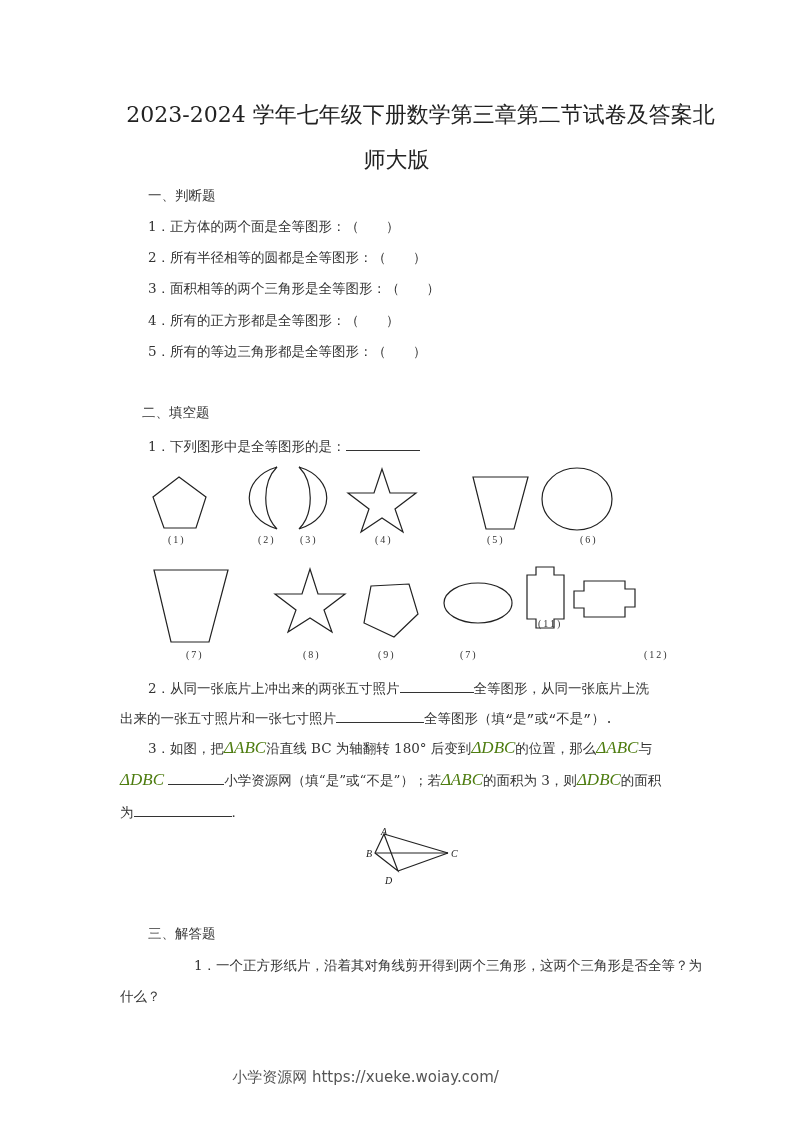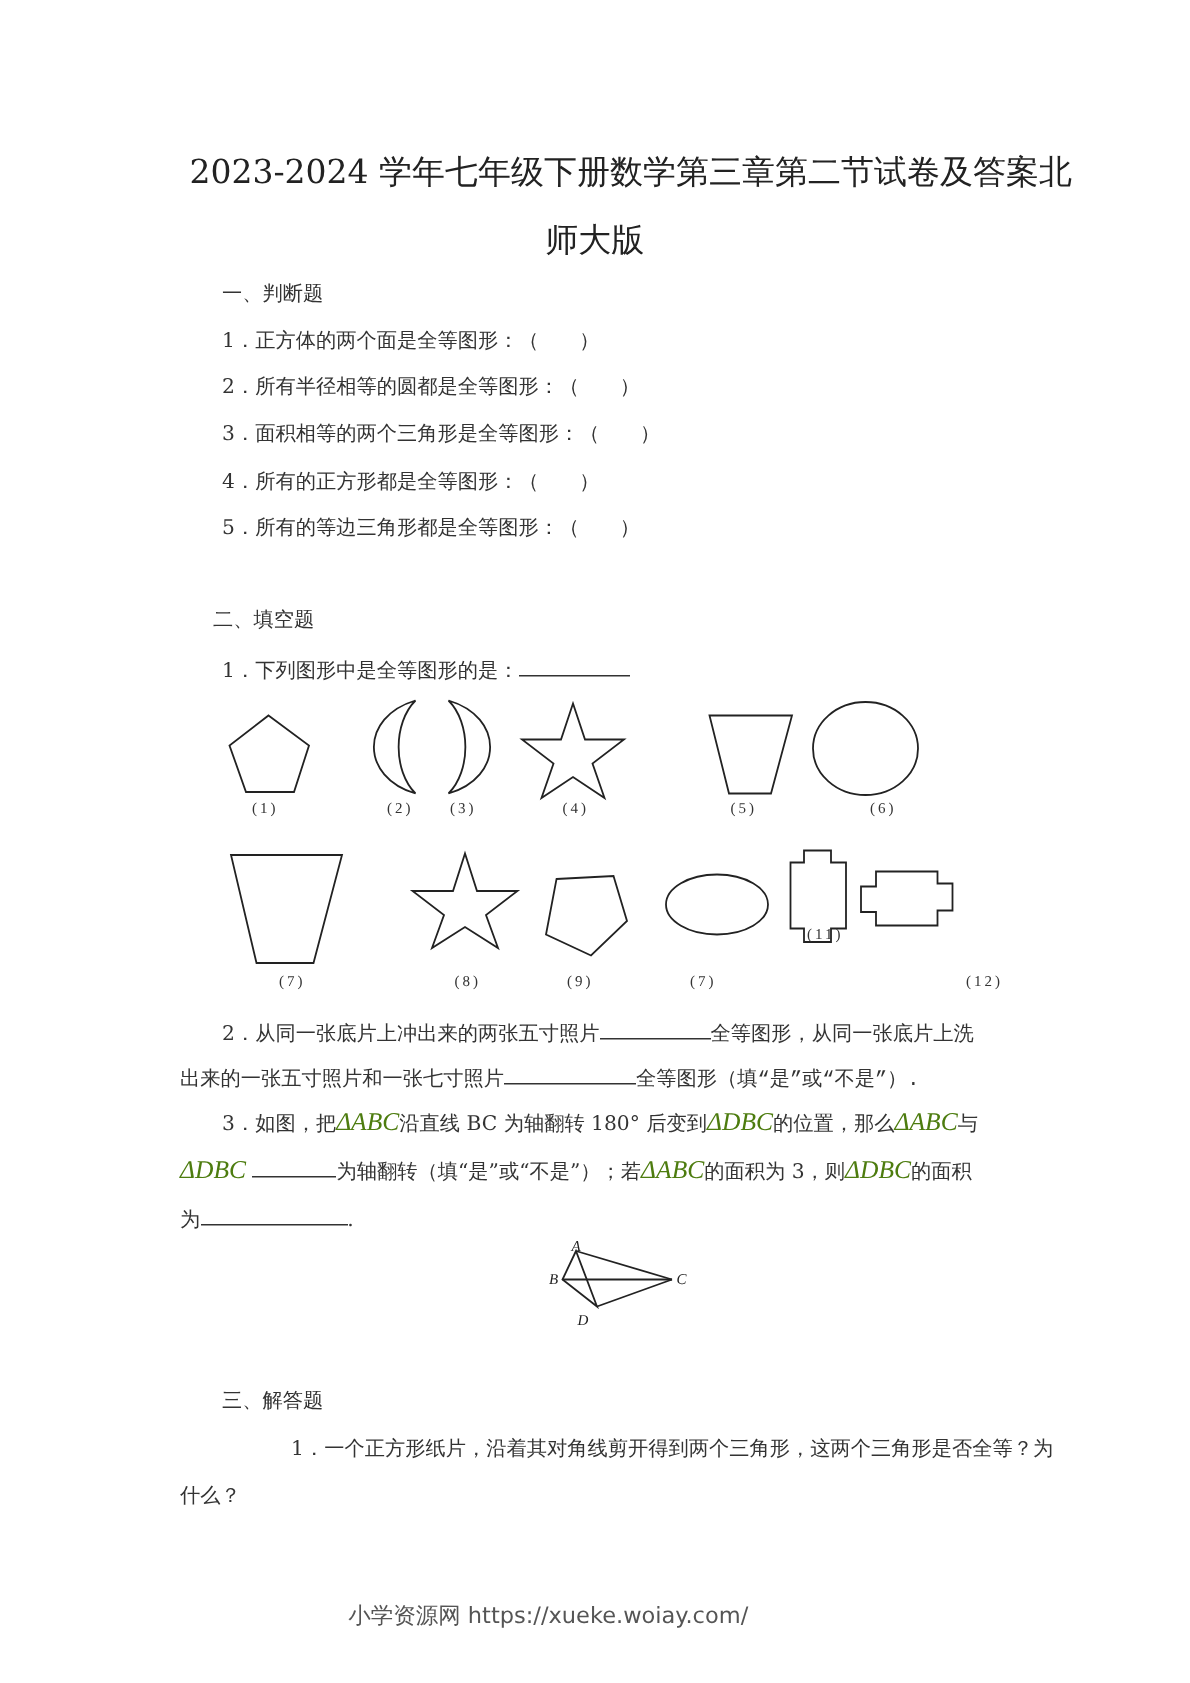--- a/index.html
+++ b/index.html
@@ -100,21 +100,21 @@
   <span>2．从同一张底片上冲出来的两张五寸照片</span><span class="blank" style="width:74px;"></span><span>全等图形，从同一张底片上洗</span>
 </div>
 <div class="abs q" style="left:120px; top:708px;font-family:Liberation Mono, monospace;">
   <span>出来的一张五寸照片和一张七寸照片</span><span class="blank" style="width:88px;"></span><span>全等图形（填“是”或“不是”）.</span>
 </div>
 
 <div class="abs q" style="left:148px; top:738px;">
   <span>3．如图，把</span><span class="math">ΔABC</span><span>沿直线 BC 为轴翻转 180°  后变到</span><span class="math">ΔDBC</span><span>的位置，那么</span><span class="math">ΔABC</span><span>与</span>
 </div>
 <div class="abs q" style="left:120px; top:770px;">
-  <span class="math">ΔDBC</span>&nbsp;<span class="blank" style="width:56px;"></span><span>为轴翻转（填“是”或“不是”）；若</span><span class="math">ΔABC</span><span>的面积为 3，则</span><span class="math">ΔDBC</span><span>的面积</span>
+  <span class="math">ΔDBC</span>&nbsp;<span class="blank" style="width:56px;"></span><span>小学资源网（填“是”或“不是”）；若</span><span class="math">ΔABC</span><span>的面积为 3，则</span><span class="math">ΔDBC</span><span>的面积</span>
 </div>
 <div class="abs q" style="left:120px; top:802px;">
   <span>为</span><span class="blank" style="width:98px;"></span><span>.</span>
 </div>
 
 <svg class="fig" style="left:362px; top:824px;" width="100" height="64">
   <polygon points="22,10 13,29 36,47"></polygon>
   <line x1="22" y1="10" x2="86" y2="29"></line>
   <line x1="13" y1="29" x2="86" y2="29"></line>
   <line x1="36" y1="47" x2="86" y2="29"></line>

